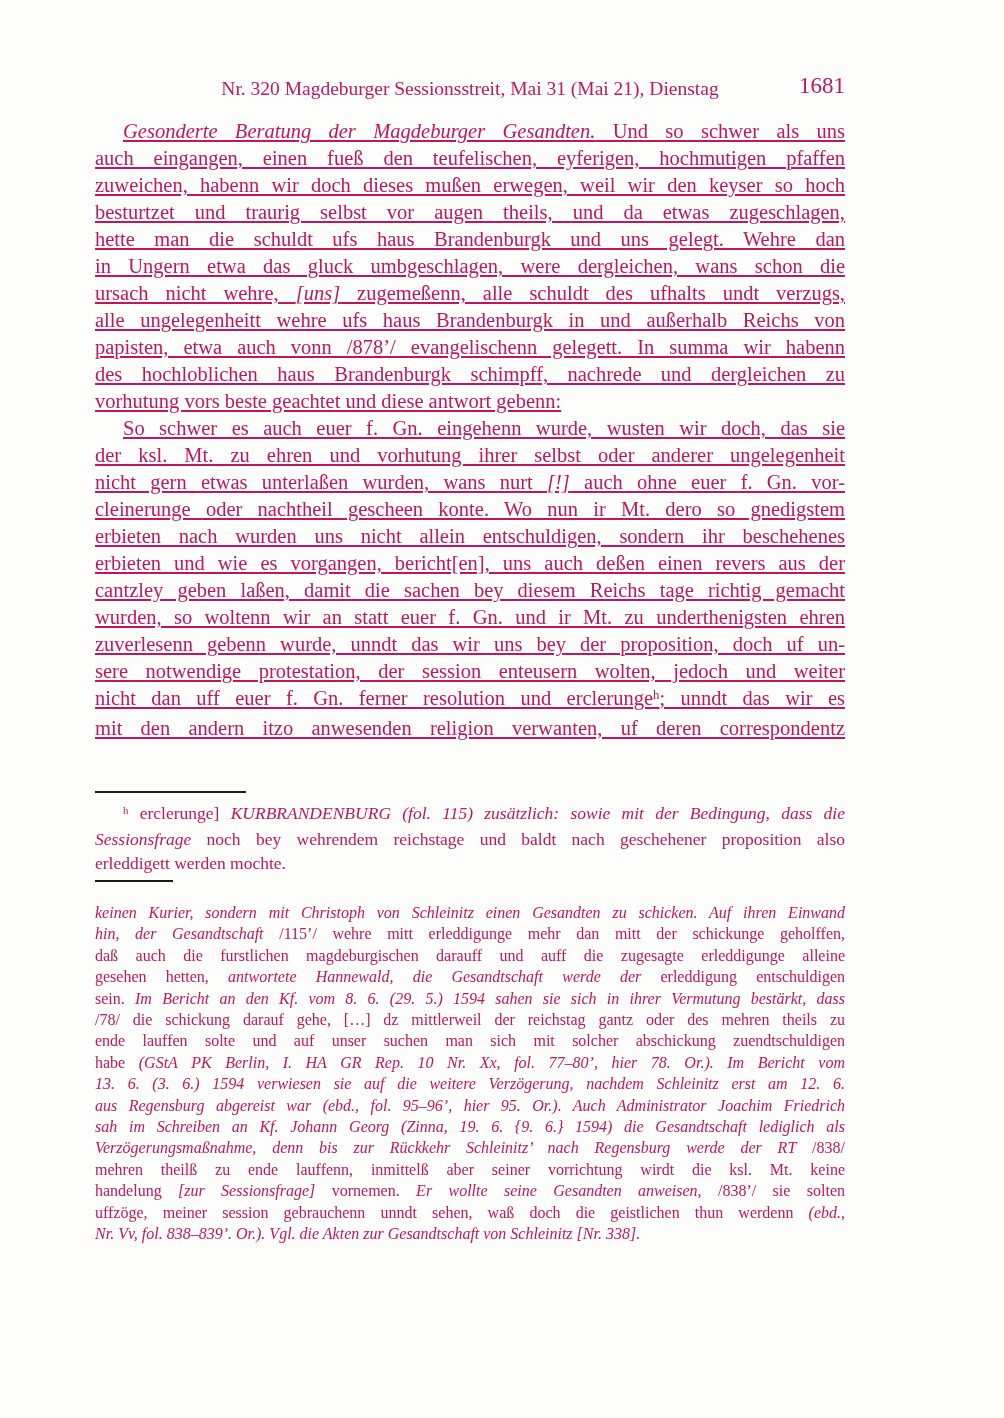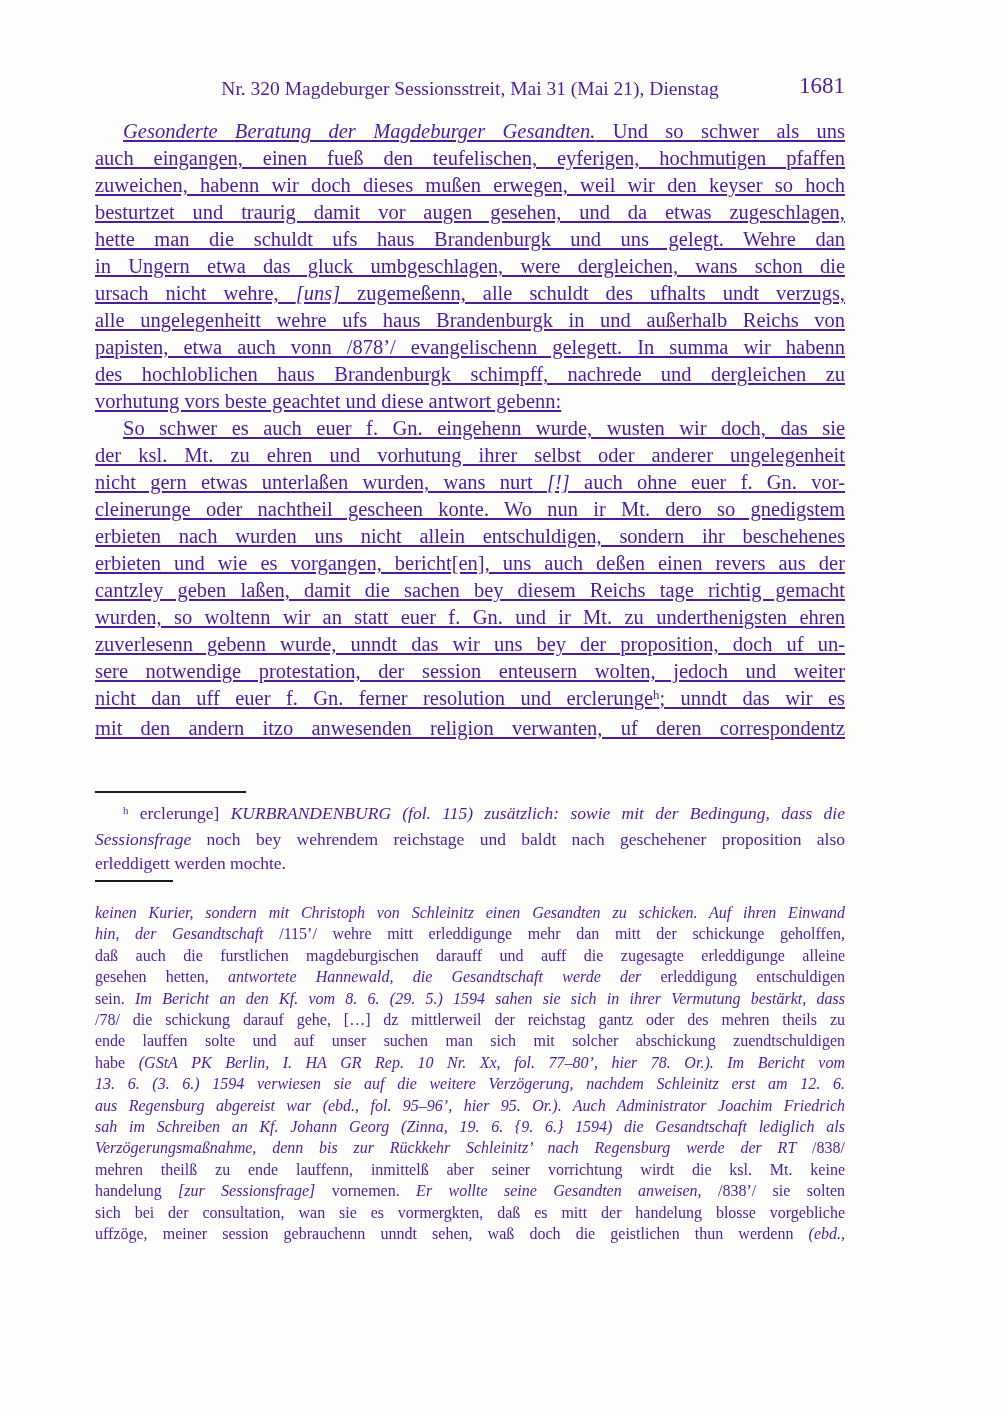--- a/index.html
+++ b/index.html
@@ -1,20 +1,20 @@
 <!DOCTYPE html>
 <html lang="de"><head>
 <meta charset="utf-8">
 <style>
   html,body { margin:0; padding:0; background:#ffffff; }
   .page {
     position:relative;
     width:1004px; height:1418px;
     background:#fdfdfb;
-    color:#4c1d95;
+    color:#be185d;
     font-family:"Liberation Serif", serif;
     overflow:hidden;
   }
   .running-head {
     position:absolute; top:76px; left:95px; width:750px; height:28px;
     font-size:19.5px; line-height:26px;
   }
   .running-title { display:block; text-align:center; }
   .page-number {
     position:absolute; right:0; top:-4px;
@@ -58,21 +58,21 @@
   <div class="running-head">
     <span class="running-title">Nr. 320 Magdeburger Sessionsstreit, Mai 31 (Mai 21), Dienstag</span>
     <span class="page-number">1681</span>
   </div>
 
   <div class="main-text">
     <div>
         <div class="tline indent"><span class="it">Gesonderte Beratung der Magdeburger Gesandten.</span><span> Und so schwer als uns</span></div>
         <div class="tline"><span>auch eingangen, einen fueß den teufelischen, eyferigen, hochmutigen pfaffen</span></div>
         <div class="tline"><span>zuweichen, habenn wir doch dieses mußen erwegen, weil wir den keyser so hoch</span></div>
-        <div class="tline"><span>besturtzet und traurig damit vor augen gesehen, und da etwas zugeschlagen,</span></div>
+        <div class="tline"><span>besturtzet und traurig selbst vor augen theils, und da etwas zugeschlagen,</span></div>
         <div class="tline"><span>hette man die schuldt ufs haus Brandenburgk und uns gelegt. Wehre dan</span></div>
         <div class="tline"><span>in Ungern etwa das gluck umbgeschlagen, were dergleichen, wans schon die</span></div>
         <div class="tline"><span>ursach nicht wehre, </span><span class="it">[uns]</span><span> zugemeßenn, alle schuldt des ufhalts undt verzugs,</span></div>
         <div class="tline"><span>alle ungelegenheitt wehre ufs haus Brandenburgk in und außerhalb Reichs von</span></div>
         <div class="tline"><span>papisten, etwa auch vonn /878’/ evangelischenn gelegett. In summa wir habenn</span></div>
         <div class="tline"><span>des hochloblichen haus Brandenburgk schimpff, nachrede und dergleichen zu</span></div>
         <div class="tline lastline"><span>vorhutung vors beste geachtet und diese antwort gebenn:</span></div>
       </div>
     <div>
         <div class="tline indent"><span>So schwer es auch euer f. Gn. eingehenn wurde, wusten wir doch, das sie</span></div>
@@ -108,17 +108,17 @@
       <div class="tline"><span>sein. </span><span class="it">Im Bericht an den Kf. vom 8. 6. (29. 5.) 1594 sahen sie sich in ihrer Vermutung bestärkt, dass</span></div>
       <div class="tline"><span>/78/ die schickung darauf gehe, […] dz mittlerweil der reichstag gantz oder des mehren theils zu</span></div>
       <div class="tline"><span>ende lauffen solte und auf unser suchen man sich mit solcher abschickung zuendtschuldigen</span></div>
       <div class="tline"><span>habe </span><span class="it">(GStA PK Berlin, I. HA GR Rep. 10 Nr. Xx, fol. 77–80’, hier 78. Or.). Im Bericht vom</span></div>
       <div class="tline"><span class="it">13. 6. (3. 6.) 1594 verwiesen sie auf die weitere Verzögerung, nachdem Schleinitz erst am 12. 6.</span></div>
       <div class="tline"><span class="it">aus Regensburg abgereist war (ebd., fol. 95–96’, hier 95. Or.). Auch Administrator Joachim Friedrich</span></div>
       <div class="tline"><span class="it">sah im Schreiben an Kf. Johann Georg (Zinna, 19. 6. {9. 6.} 1594) die Gesandtschaft lediglich als</span></div>
       <div class="tline"><span class="it">Verzögerungsmaßnahme, denn bis zur Rückkehr Schleinitz’ nach Regensburg werde der RT</span><span> /838/</span></div>
       <div class="tline"><span>mehren theilß zu ende lauffenn, inmittelß aber seiner vorrichtung wirdt die ksl. Mt. keine</span></div>
       <div class="tline"><span>handelung </span><span class="it">[zur Sessionsfrage]</span><span> vornemen. </span><span class="it">Er wollte seine Gesandten anweisen,</span><span> /838’/ sie solten</span></div>
-      <div class="tline"><span>sich bei der consultation, wan sie es vormergkten, daß es mitt der handelung blosse vorgebliche</span></div>
       <div class="tline"><span>uffzöge, meiner session gebrauchenn unndt sehen, waß doch die geistlichen thun werdenn </span><span class="it">(ebd.,</span></div>
+      <div class="tline lastline"><span class="it">Nr. Vv, fol. 838–839’. Or.). Vgl. die Akten zur Gesandtschaft von Schleinitz [Nr. 338].</span></div>
     </div>
 
 </div>
 
 </body></html>

